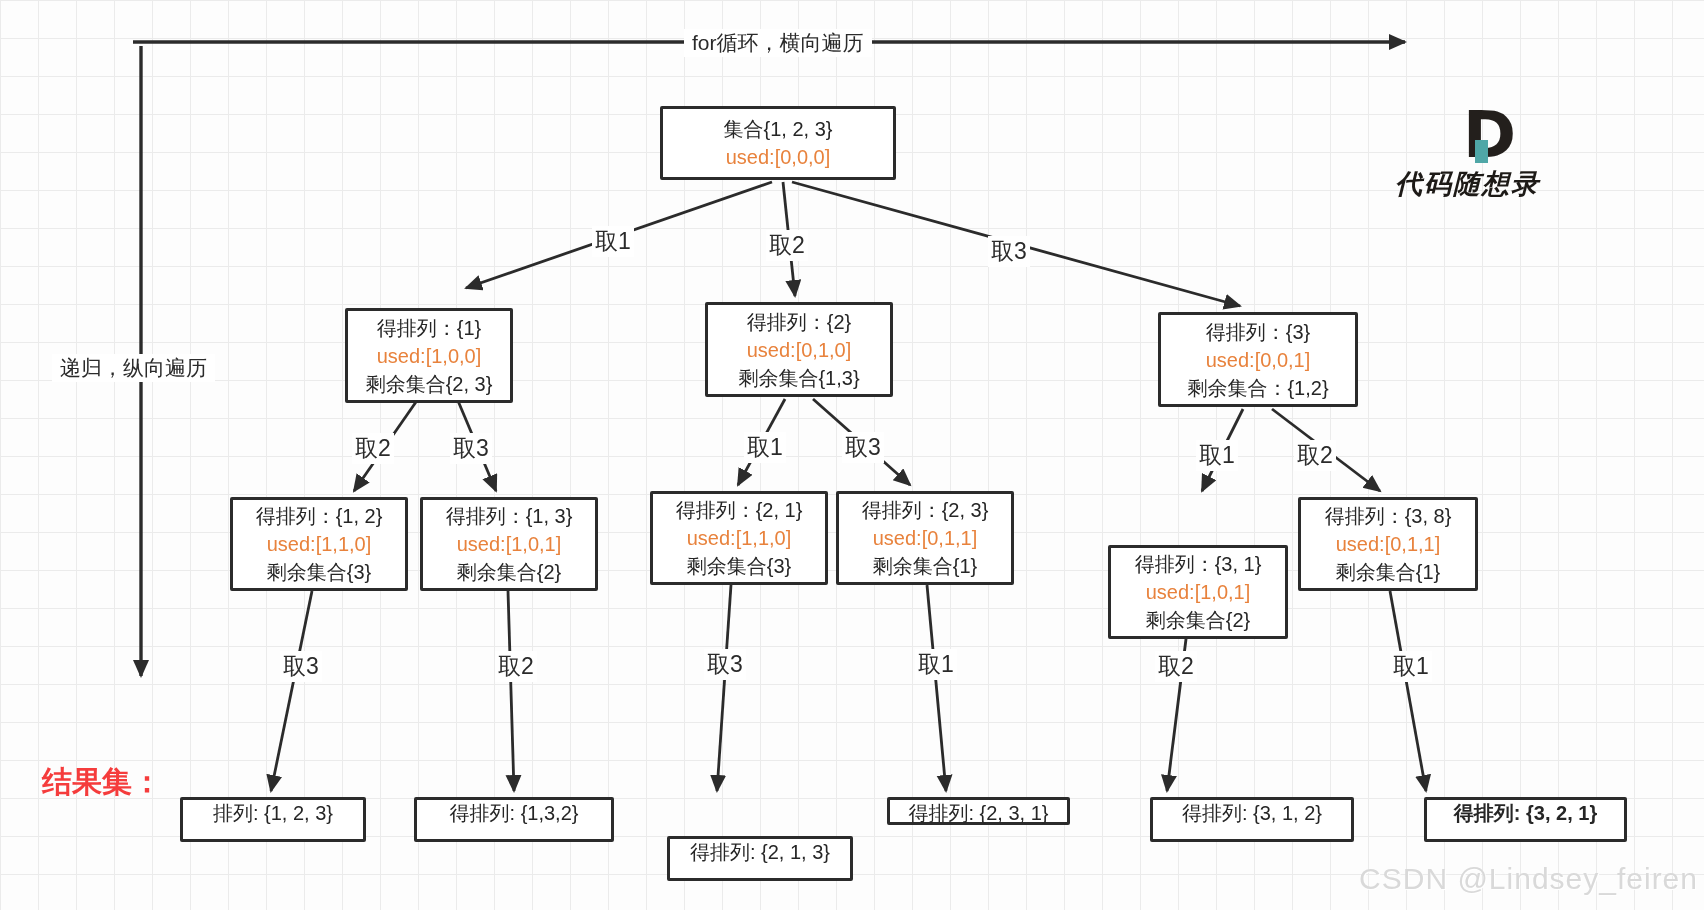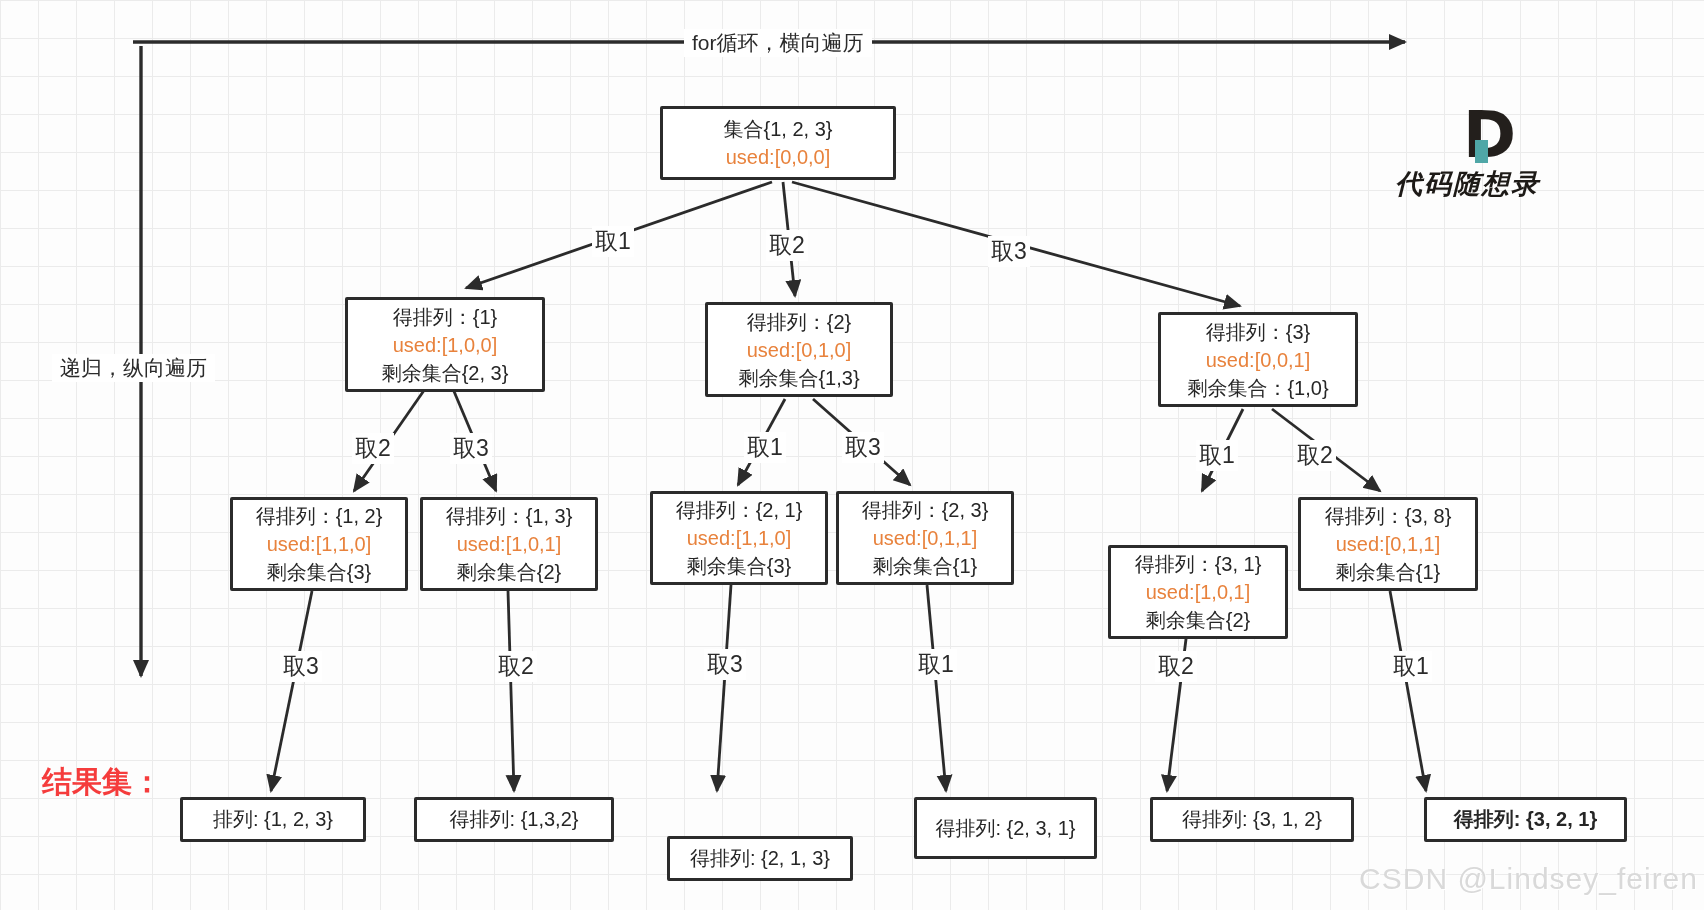--- a/index.html
+++ b/index.html
@@ -31,21 +31,21 @@
     font-size:20px;
     line-height:28px;
     box-sizing:border-box;
   }
   .node .used{color:#e8823c;}
   .leaf{
     position:absolute;
     background:#fff;
     border:3px solid #2b2b2b;
     border-radius:2px;
-    display:flex;align-items:center;justify-content:center;
+    display:flex;align-items:flex-start;justify-content:center;
     font-size:20px;color:#262626;
     box-sizing:border-box;
   }
   .blabel{
     position:absolute;
     font-size:23px;color:#2b2b2b;
     background:#fff;
     padding:0 3px;
     white-space:nowrap;
   }
@@ -128,34 +128,34 @@
   <span class="axis-label" style="left:684px;top:29px;">for循环，横向遍历</span>
   <span class="axis-label" style="left:52px;top:354px;">递归，纵向遍历</span>
 
   <div class="result-label">结果集：</div>
 
   <div class="node" style="left:660px;top:106px;width:236px;height:74px;">
     <div>集合{1, 2, 3}</div>
     <div class="used">used:[0,0,0]</div>
   </div>
 
-  <div class="node" style="left:345px;top:297px;width:200px;height:95px;">
+  <div class="node" style="left:345px;top:308px;width:168px;height:95px;">
     <div>得排列：{1}</div>
     <div class="used">used:[1,0,0]</div>
     <div>剩余集合{2, 3}</div>
   </div>
   <div class="node" style="left:705px;top:302px;width:188px;height:95px;">
     <div>得排列：{2}</div>
     <div class="used">used:[0,1,0]</div>
     <div>剩余集合{1,3}</div>
   </div>
   <div class="node" style="left:1158px;top:312px;width:200px;height:95px;">
     <div>得排列：{3}</div>
     <div class="used">used:[0,0,1]</div>
-    <div>剩余集合：{1,0}</div>
+    <div>剩余集合：{1,2}</div>
   </div>
 
   <div class="node" style="left:230px;top:497px;width:178px;height:94px;">
     <div>得排列：{1, 2}</div>
     <div class="used">used:[1,1,0]</div>
     <div>剩余集合{3}</div>
   </div>
   <div class="node" style="left:420px;top:497px;width:178px;height:94px;">
     <div>得排列：{1, 3}</div>
     <div class="used">used:[1,0,1]</div>
@@ -184,21 +184,21 @@
 
   <div class="leaf" style="left:180px;top:797px;width:186px;height:45px;">
     <span>排列: {1, 2, 3}</span>
   </div>
   <div class="leaf" style="left:414px;top:797px;width:200px;height:45px;">
     <span>得排列: {1,3,2}</span>
   </div>
   <div class="leaf" style="left:667px;top:797px;width:186px;height:45px;margin-top:39px;">
     <span>得排列: {2, 1, 3}</span>
   </div>
-  <div class="leaf" style="left:914px;top:797px;width:183px;height:62px;">
+  <div class="leaf" style="left:887px;top:797px;width:183px;height:28px;">
     <span>得排列: {2, 3, 1}</span>
   </div>
   <div class="leaf" style="left:1150px;top:797px;width:204px;height:45px;">
     <span>得排列: {3, 1, 2}</span>
   </div>
   <div class="leaf" style="left:1424px;top:797px;width:203px;height:45px;font-weight:bold;">
     <span>得排列: {3, 2, 1}</span>
   </div>
 
   <span class="blabel" style="left:592px;top:226px;">取1</span>

